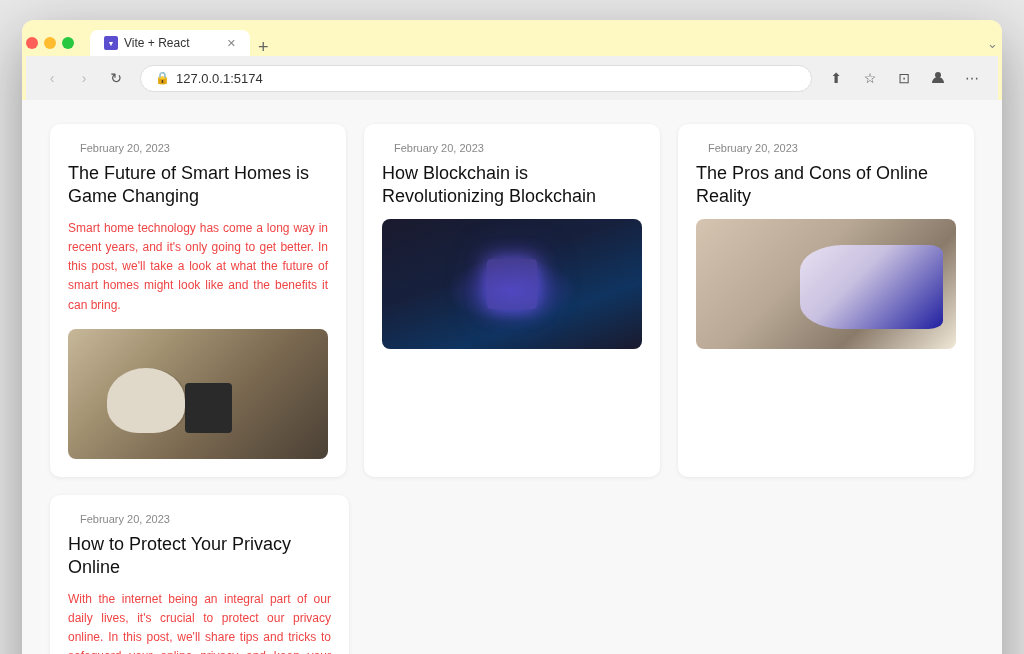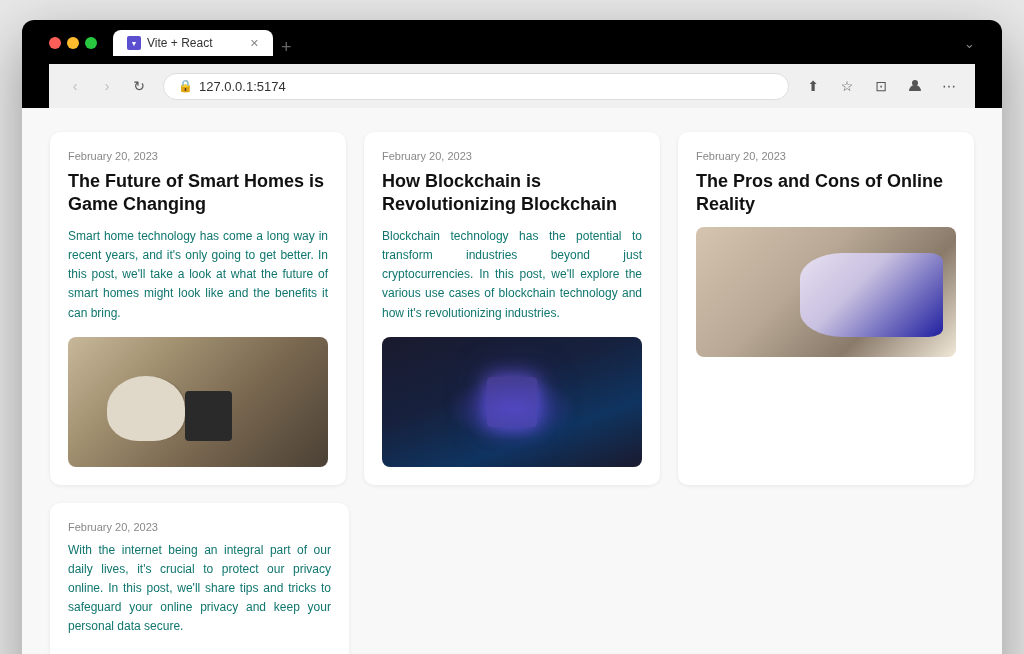--- a/index.html
+++ b/index.html
@@ -17,25 +17,24 @@
     .browser-window {
       width: 980px;
       background: #f0f0f0;
       border-radius: 12px;
       box-shadow: 0 20px 60px rgba(0,0,0,0.35);
       overflow: hidden;
     }
 
     
     .browser-titlebar {
-      background: #000000;
-      padding: 10px 27px 0;
+      background: #fef9c3;
+      padding: 10px 4px 0;
       display: flex;
       flex-direction: column;
-      gap: 8px;
     }
 
     .titlebar-top {
       display: flex;
       align-items: center;
       gap: 8px;
     }
 
     .traffic-lights {
       display: flex;
@@ -190,33 +189,34 @@
       border-radius: 10px;
       overflow: hidden;
       padding: 18px;
       box-shadow: 0 1px 4px rgba(0,0,0,0.07);
     }
 
     .blog-card-date {
       font-size: 11px;
       color: #888;
       margin-bottom: 8px;
+      margin-left: 12px;
     }
 
     .blog-card-title {
       font-size: 18px;
-      font-weight: 700;
+      font-weight: 400;
       color: #111;
       line-height: 1.3;
       margin-bottom: 10px;
     }
 
     .blog-card-excerpt {
       font-size: 12px;
-      color: #0f766e;
+      color: #ef4444;
       line-height: 1.6;
       margin-bottom: 14px;
       text-align: justify;
     }
 
     .blog-card-image {
       width: 100%;
       height: 130px;
       border-radius: 8px;
       overflow: hidden;
@@ -378,38 +378,38 @@
         <div class="blog-card-title">The Future of Smart Homes is Game Changing</div>
         <div class="blog-card-excerpt">Smart home technology has come a long way in recent years, and it's only going to get better. In this post, we'll take a look at what the future of smart homes might look like and the benefits it can bring.</div>
         <div class="blog-card-image">
           <div class="img-smart-home"></div>
         </div>
       </div>
 
       <div class="blog-card">
         <div class="blog-card-date">February 20, 2023</div>
         <div class="blog-card-title">How Blockchain is Revolutionizing Blockchain</div>
-        <div class="blog-card-excerpt">Blockchain technology has the potential to transform industries beyond just cryptocurrencies. In this post, we'll explore the various use cases of blockchain technology and how it's revolutionizing industries.</div>
         <div class="blog-card-image">
           <div class="img-blockchain"></div>
         </div>
       </div>
 
       <div class="blog-card">
         <div class="blog-card-date">February 20, 2023</div>
         <div class="blog-card-title">The Pros and Cons of Online Reality</div>
         <div class="blog-card-image">
           <div class="img-vr"></div>
         </div>
       </div>
 
     </div>
 
     <div class="bottom-row">
       <div class="blog-card-partial">
         <div class="blog-card-date">February 20, 2023</div>
+        <div class="blog-card-title">How to Protect Your Privacy Online</div>
         <div class="blog-card-excerpt">With the internet being an integral part of our daily lives, it's crucial to protect our privacy online. In this post, we'll share tips and tricks to safeguard your online privacy and keep your personal data secure.</div>
 
       </div>
     </div>
 
   </div>
 </div>
 
 </body></html>

